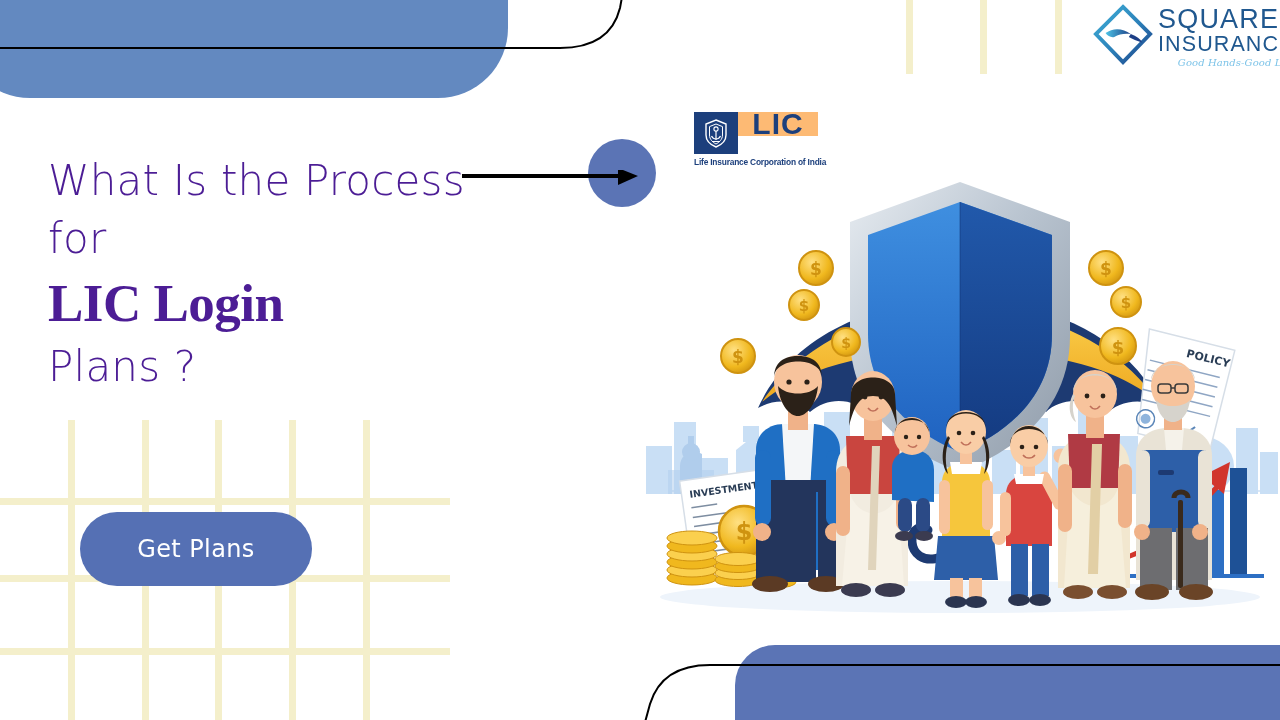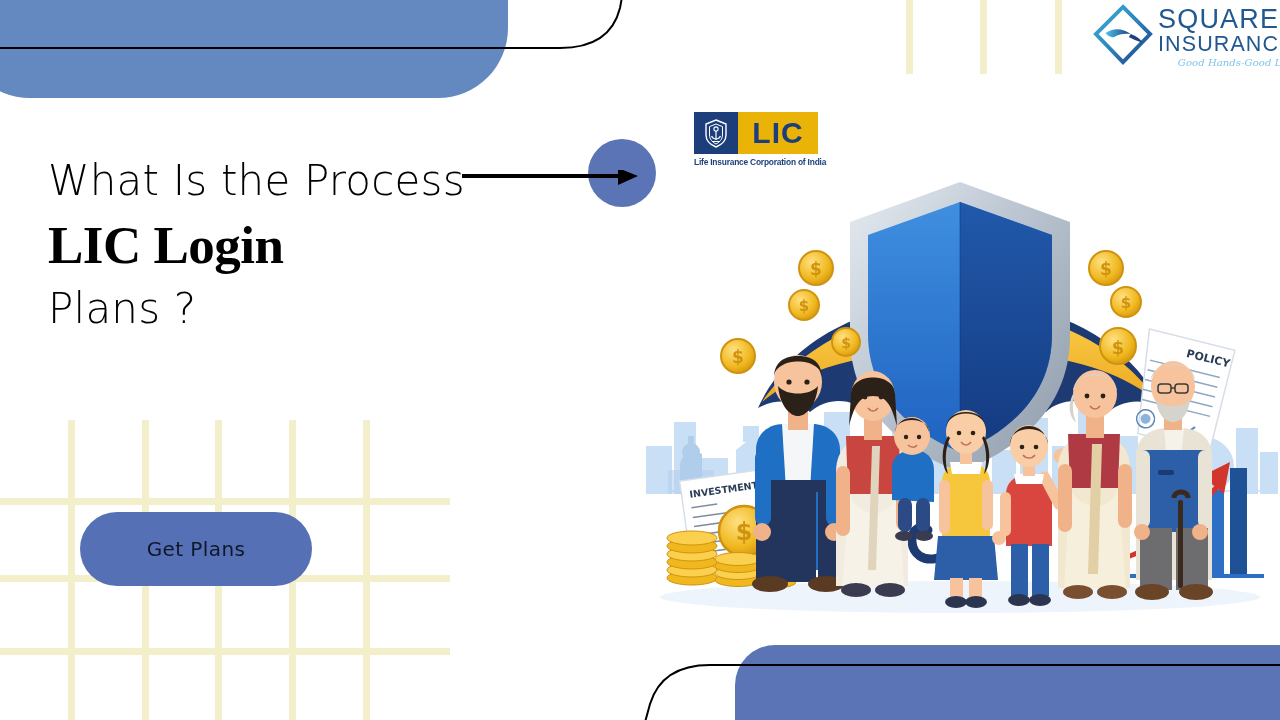--- a/index.html
+++ b/index.html
@@ -79,21 +79,21 @@
     left: 462px; top: 170px;
     width: 176px; height: 34px;
     pointer-events: none;
   }
 
   
   .headline {
     position: absolute;
     left: 48px; top: 152px;
     width: 420px;
-    color: #000000;
+    color: #4c1d95;
   }
   .hl-line {
     font-family: "DejaVu Sans", sans-serif;
     font-weight: 300;
     font-size: 42px;
     line-height: 58px;
     letter-spacing: 0.2px;
     white-space: pre-line;
   }
   .hl-strong {
@@ -105,24 +105,24 @@
   }
 
   
   .cta {
     position: absolute;
     left: 80px; top: 512px;
     width: 232px; height: 74px;
     border: none;
     border-radius: 37px;
     background: #5570b4;
-    color: #0f172a;
+    color: #ffffff;
     font-family: "DejaVu Sans", sans-serif;
     font-weight: 400;
-    font-size: 20px;
+    font-size: 24px;
     letter-spacing: 0.4px;
     cursor: pointer;
   }
 
   
   .brand {
     position: absolute;
     left: 1092px; top: 4px;
     width: 188px; height: 80px;
     display: flex;
@@ -160,22 +160,22 @@
     left: 694px; top: 112px;
     width: 124px;
   }
   .lic-row { display: flex; height: 42px; }
   .lic-emblem-box {
     width: 44px; height: 42px;
     background: #1c3f7c;
     display: flex; align-items: center; justify-content: center;
   }
   .lic-word-box {
-    flex: 1; height: 42px;
-    background: #eab308;
+    flex: 1; height: 24px;
+    background: #fdba74;
     display: flex; align-items: center; justify-content: center;
   }
   .lic-word {
     font-family: "Liberation Sans", sans-serif;
     font-weight: 700;
     font-size: 30px;
     color: #1c3f7c;
     letter-spacing: 1px;
     line-height: 30px;
   }
@@ -249,20 +249,21 @@
     <div class="brand-text">
 
       <div class="brand-name1">SQUARE</div>
       <div class="brand-name2">INSURANCE</div>
       <div class="brand-tagline">Good Hands-Good Life</div>
     </div>
   </div>
 
   <div class="headline">
     <div class="hl-line">What Is the Process</div>
+    <div class="hl-line">for</div>
     <div class="hl-strong">LIC Login</div>
     <div class="hl-line">Plans ?</div>
   </div>
 
   <div class="arrow-circle"></div>
   <svg class="arrow-line" viewBox="0 0 176 34">
     <line x1="0" y1="6" x2="160" y2="6" stroke="#000000" stroke-width="4"></line>
     <path d="M156 -2 L176 6 L156 15 Z" fill="#000000"></path>
   </svg>
 

